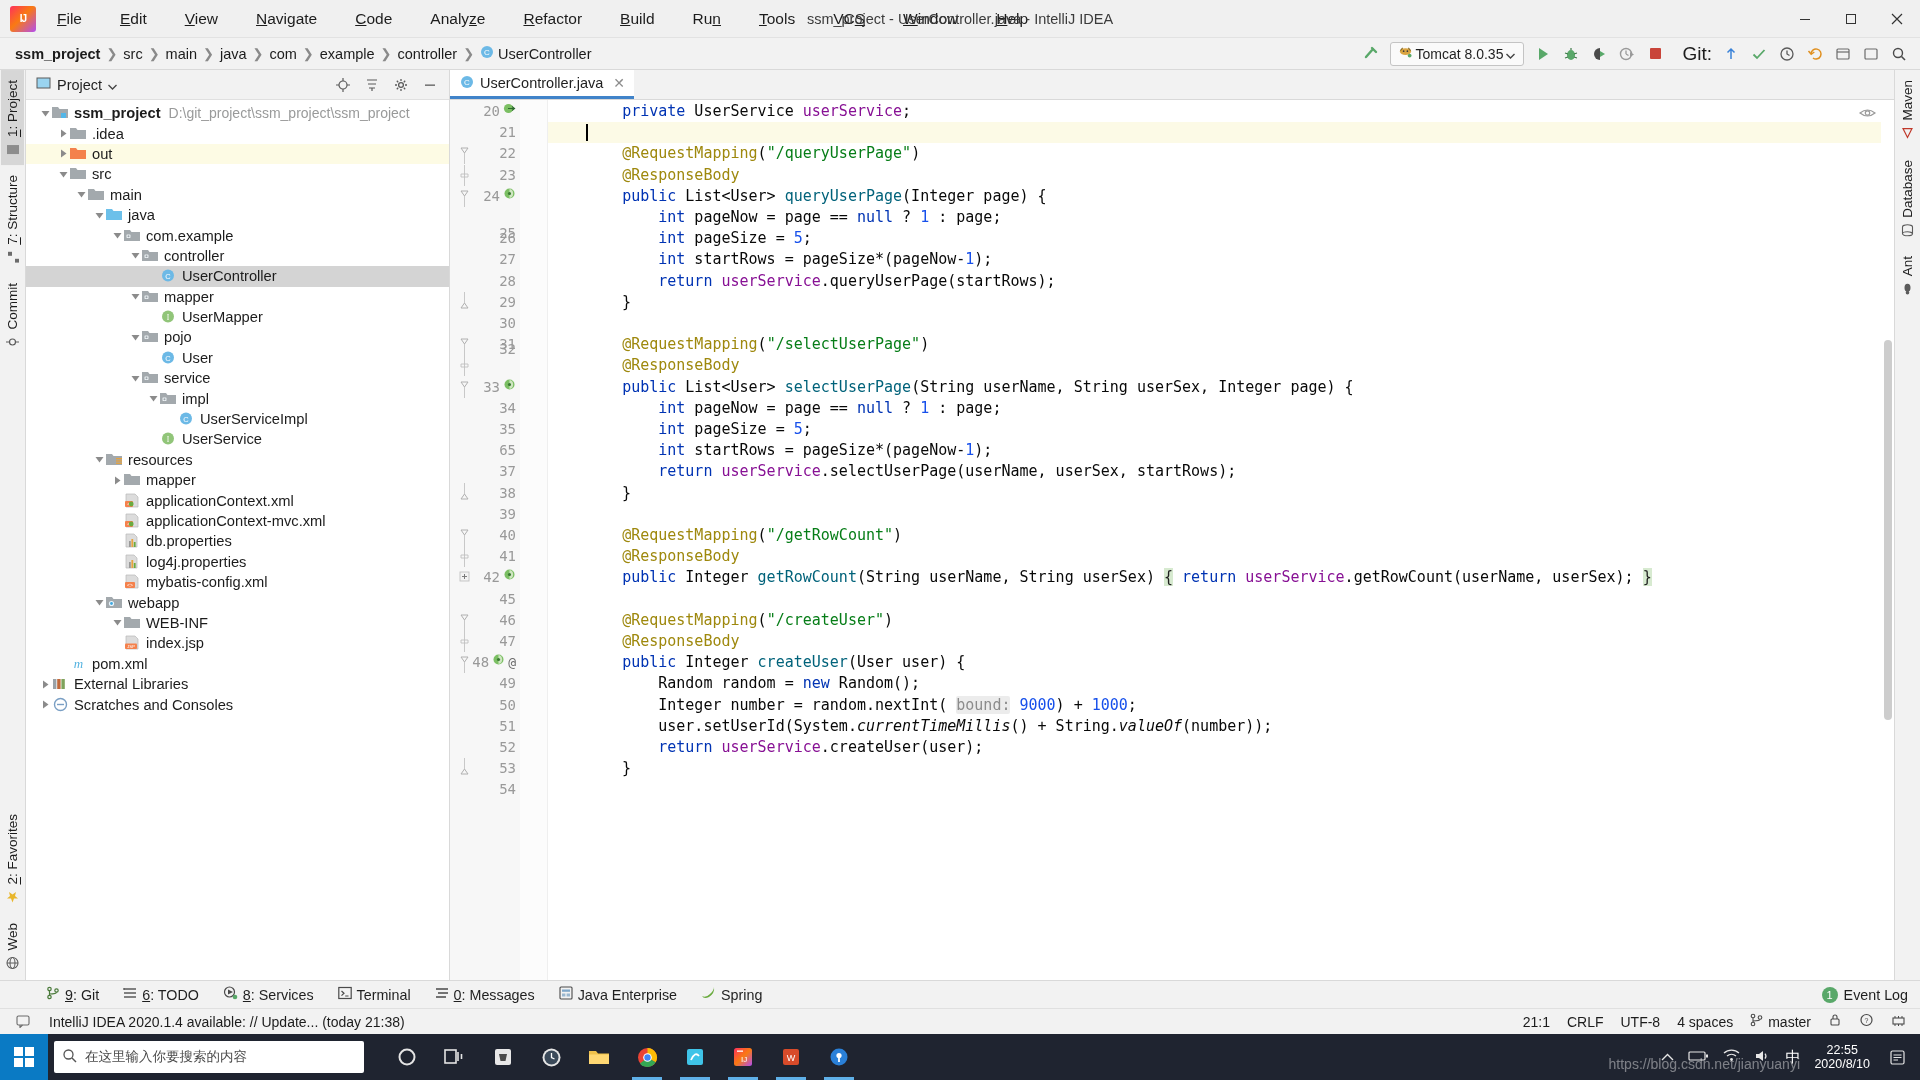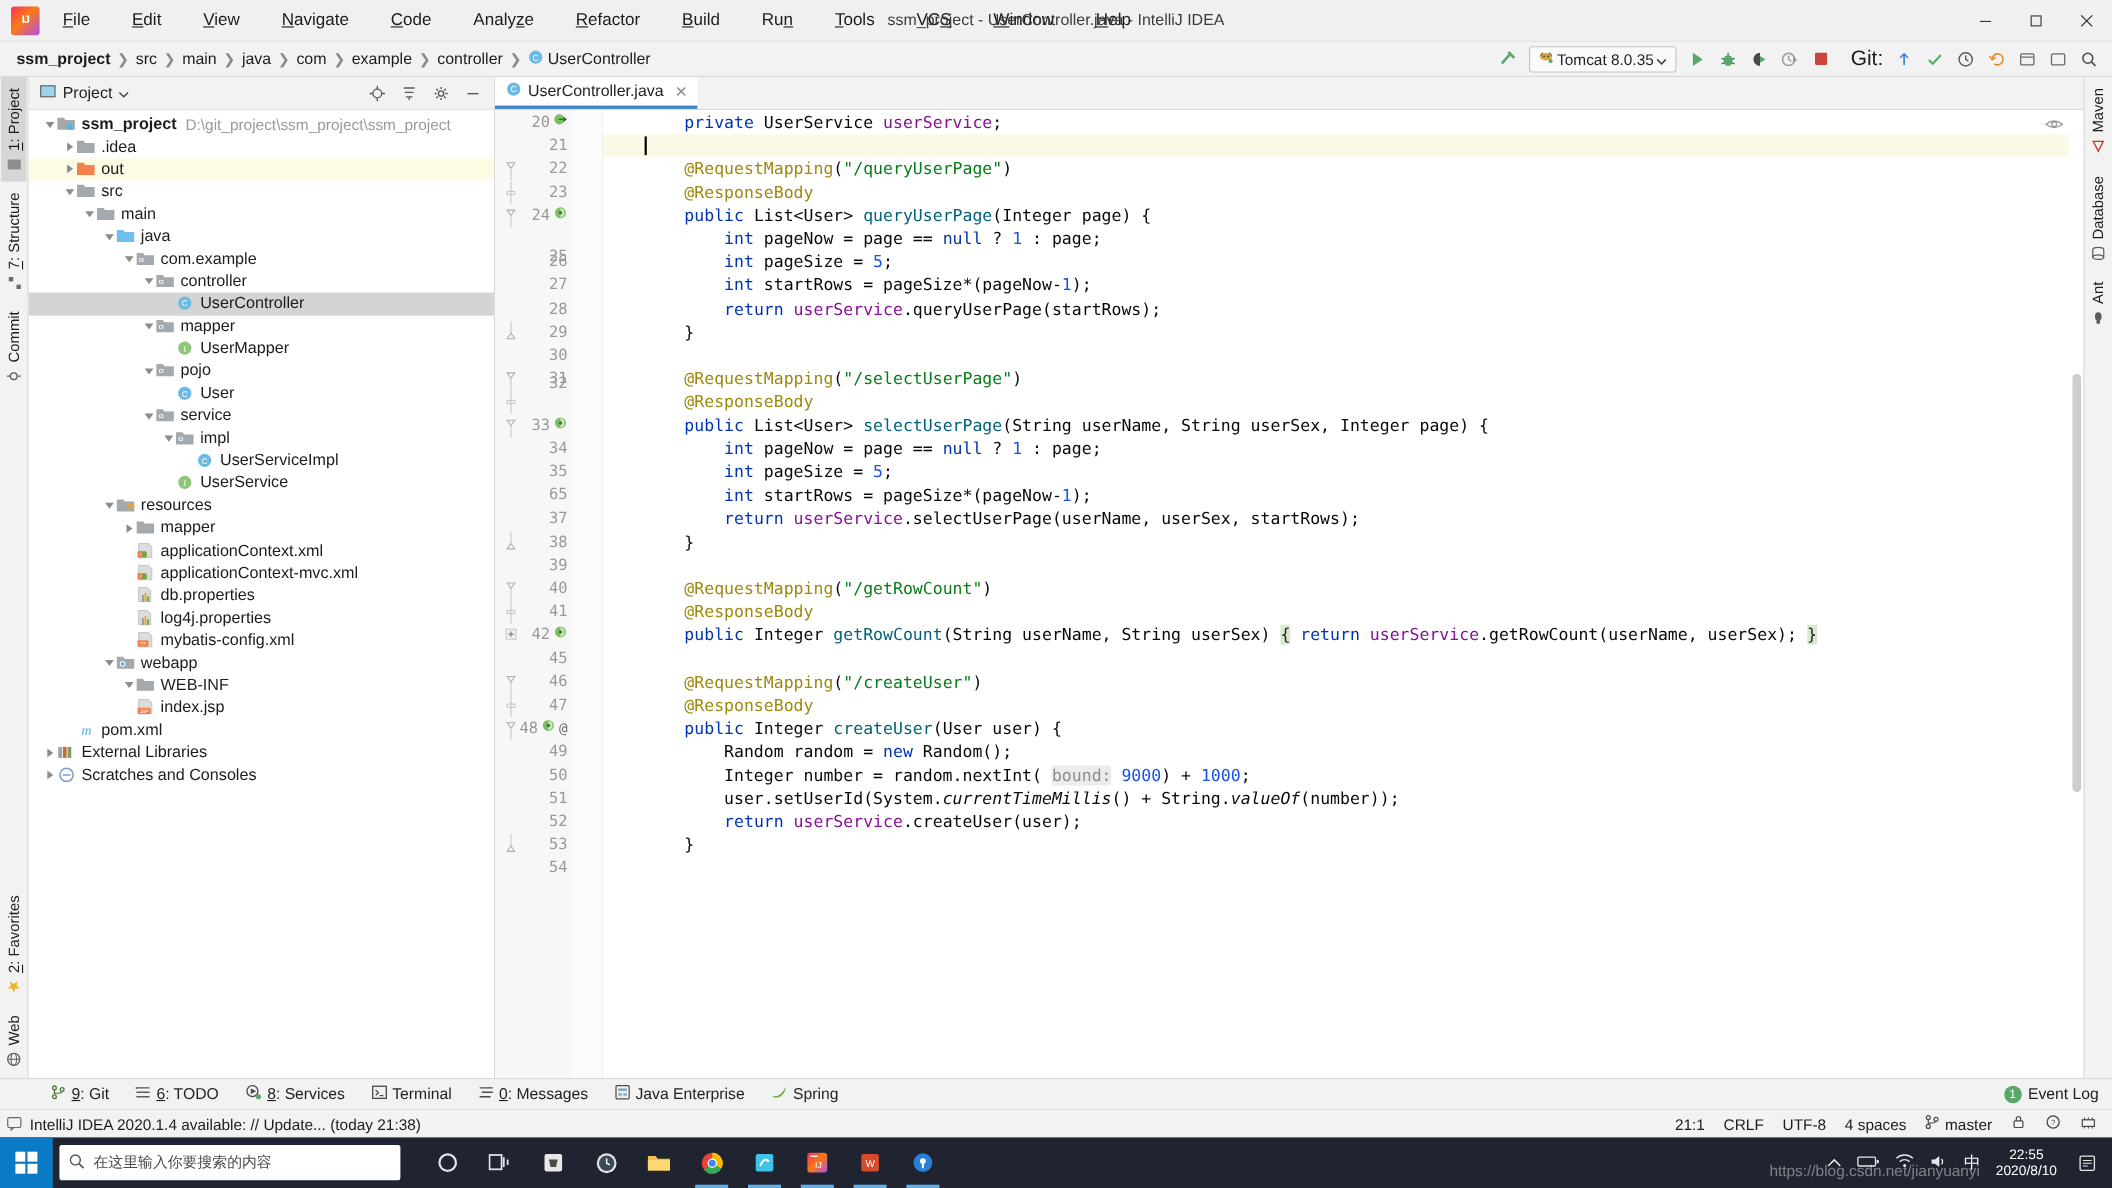--- a/index.html
+++ b/index.html
@@ -156,21 +156,21 @@
   .twbtn u { text-decoration:underline; }
   .tw-right { margin-left:auto; display:flex; align-items:center; padding-right:12px; gap:6px;}
   .evlog-badge {
     width:16px; height:16px; border-radius:50%; background:#59a869; color:#fff;
     font-size:11px; display:flex; align-items:center; justify-content:center;
   }
 
   
   .statusbar {
     height:26px; background:#f2f2f2; border-top:1px solid #e0e0e0;
-    display:flex; align-items:center; font-size:14px; padding-left:6px; color:#1c1c1c;
+    display:flex; align-items:center; font-size:14px; padding-left:16px; color:#1c1c1c;gap:12px;
   }
   .status-right { margin-left:auto; display:flex; align-items:center; gap:17px; padding-right:14px;}
   .sb-item { white-space:nowrap; }
 
   
   .taskbar {
     height:46px; background:#1f2430; display:flex; align-items:center; position:relative;
   }
   .startbtn {
     width:48px; height:46px; background:#0a7ac4; display:flex; align-items:center; justify-content:center;

